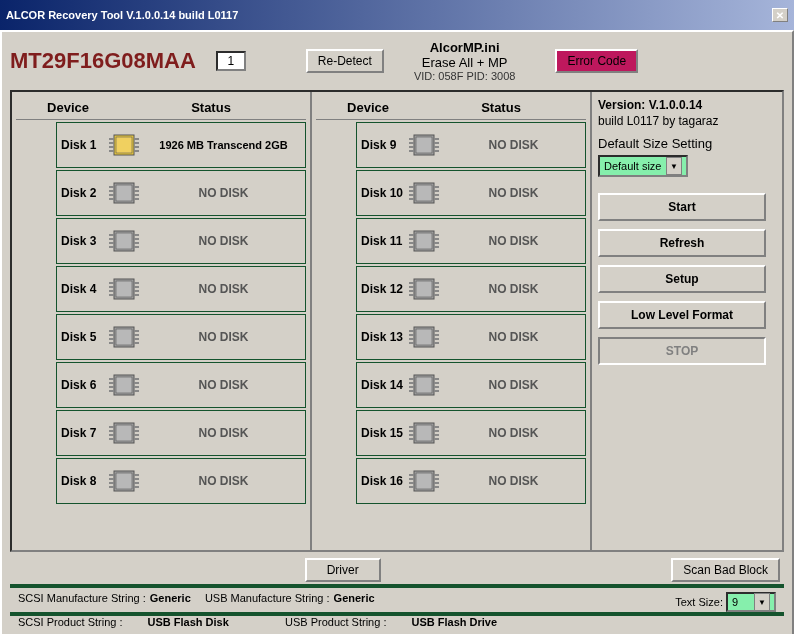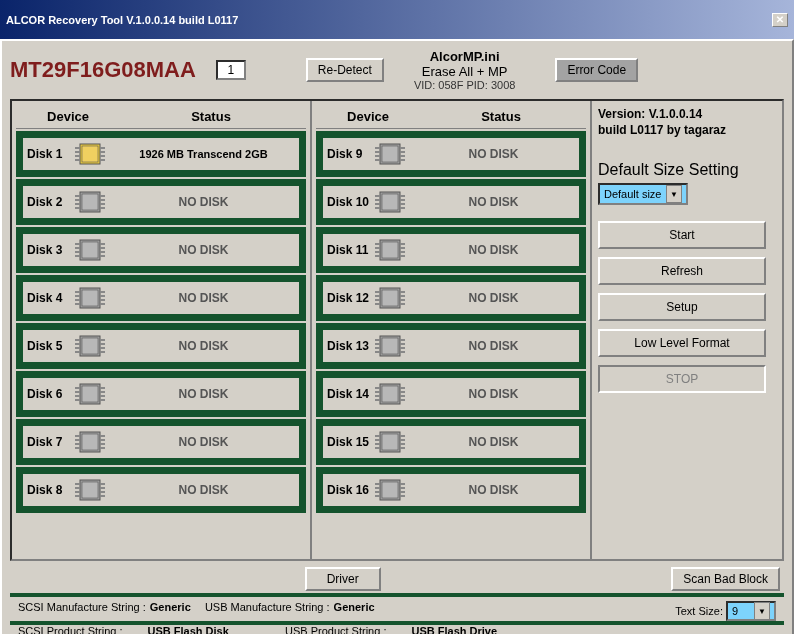--- a/index.html
+++ b/index.html
@@ -13,21 +13,21 @@
     }
 
     
     .title-bar {
       background: linear-gradient(to right, #0a246a, #a6b5da);
       color: white;
       padding: 3px 6px;
       display: flex;
       justify-content: space-between;
       align-items: center;
-      height: 39px;
+      height: 30px;
     }
     .title-bar-text { font-size: 11px; font-weight: bold; }
     .title-bar-close {
       background: #d4d0c8;
       border: 1px solid;
       border-color: #fff #808080 #808080 #fff;
       width: 16px;
       height: 14px;
       font-size: 10px;
       cursor: pointer;
@@ -82,21 +82,21 @@
       margin-right: 30px;
     }
     .ini-info {
       text-align: center;
       margin-right: 40px;
     }
     .ini-info .ini-title { font-weight: bold; font-size: 13px; }
     .ini-info .ini-sub { font-size: 13px; }
     .ini-info .ini-ids { font-size: 11px; color: #333; }
     .error-code-btn {
-      background: #a3a3a3;
+      background: #be185d;
       border: 2px solid;
       border-color: #fff #808080 #808080 #fff;
       padding: 3px 10px;
       cursor: pointer;
       font-size: 12px;
     }
 
     
     .content-area {
       display: flex;
@@ -125,24 +125,25 @@
       border-bottom: 1px solid #808080;
       margin-bottom: 2px;
     }
     .panel-header .col-device { width: 100px; text-align: center; }
     .panel-header .col-status { flex: 1; text-align: center; }
 
     .disk-row {
       display: flex;
       align-items: center;
       height: 46px;
-      border: 7px solid #14532d;
+      border: 1px solid #14532d;
       background: #d4d0c8;
       margin-bottom: 2px;
       padding: 2px 4px;
+      margin-left: 40px;
     }
     .disk-row.selected {
       background: #d4d0c8;
     }
     .disk-label {
       width: 45px;
       font-size: 12px;
       font-weight: bold;
     }
     .disk-icon {
@@ -167,34 +168,34 @@
       display: flex;
       flex-direction: column;
     }
     .version-text {
       font-size: 12px;
       font-weight: bold;
       margin-bottom: 2px;
     }
     .build-text {
       font-size: 12px;
-      font-weight: bold;
-      margin-bottom: 24px;
+      font-weight: normal;
+      margin-bottom: 8px;
     }
     .default-size-label {
-      font-size: 16px;
+      font-size: 13px;
       margin-bottom: 4px;
     }
     .default-size-select {
       display: flex;
       align-items: center;
       margin-bottom: 16px;
     }
     .select-box {
-      background: #7dd3fc;
+      background: #86efac;
       border: 2px inset #808080;
       padding: 2px 4px;
       font-size: 11px;
       width: 90px;
       height: 22px;
       display: flex;
       align-items: center;
       justify-content: space-between;
     }
     .select-arrow {
@@ -211,20 +212,21 @@
     .action-btn {
       background: #d4d0c8;
       border: 2px solid;
       border-color: #fff #808080 #808080 #fff;
       padding: 5px 10px;
       cursor: pointer;
       font-size: 12px;
       margin-bottom: 8px;
       text-align: center;
       width: 100%;
+      font-weight: bold;
     }
     .action-btn.disabled {
       color: #808080;
       border-color: #808080 #fff #fff #808080;
     }
 
     
     .bottom-bar {
       display: flex;
       justify-content: space-between;

